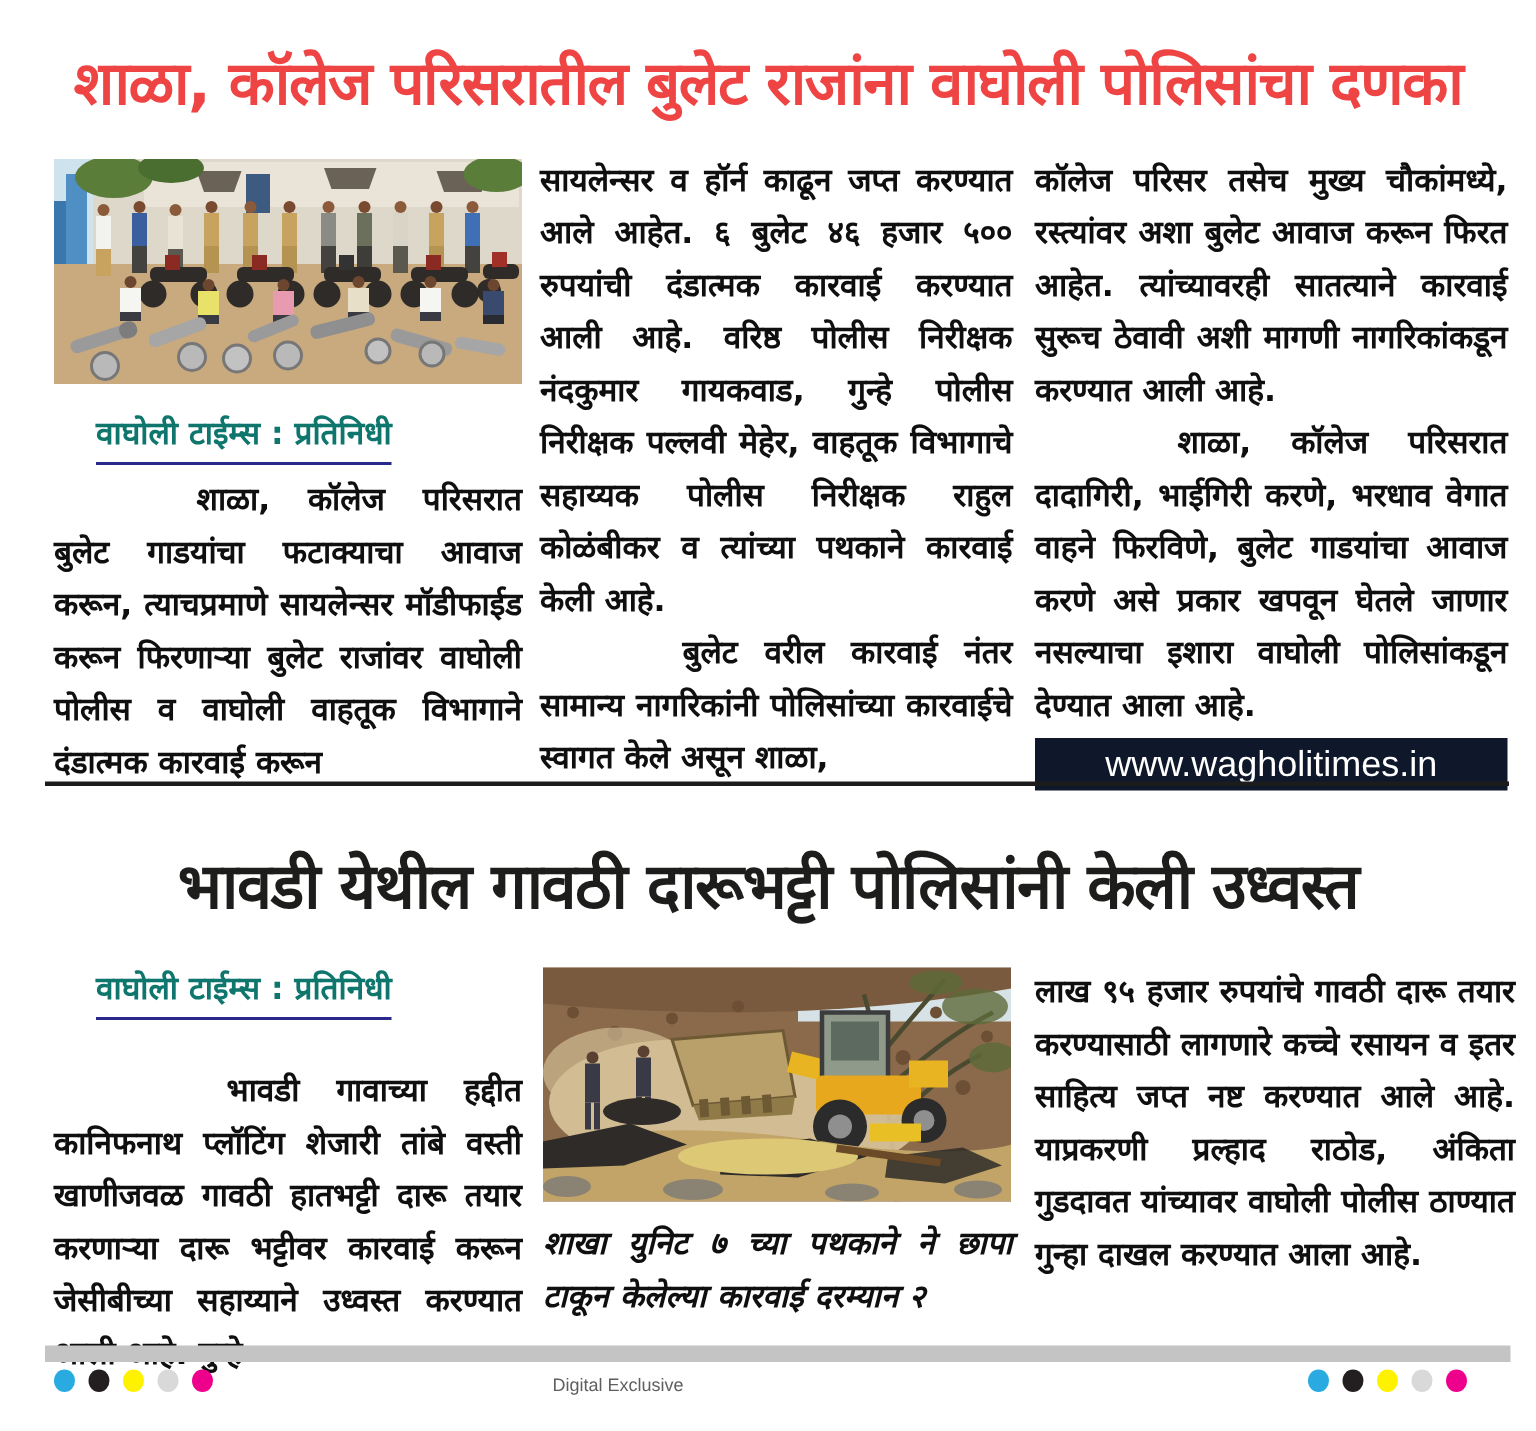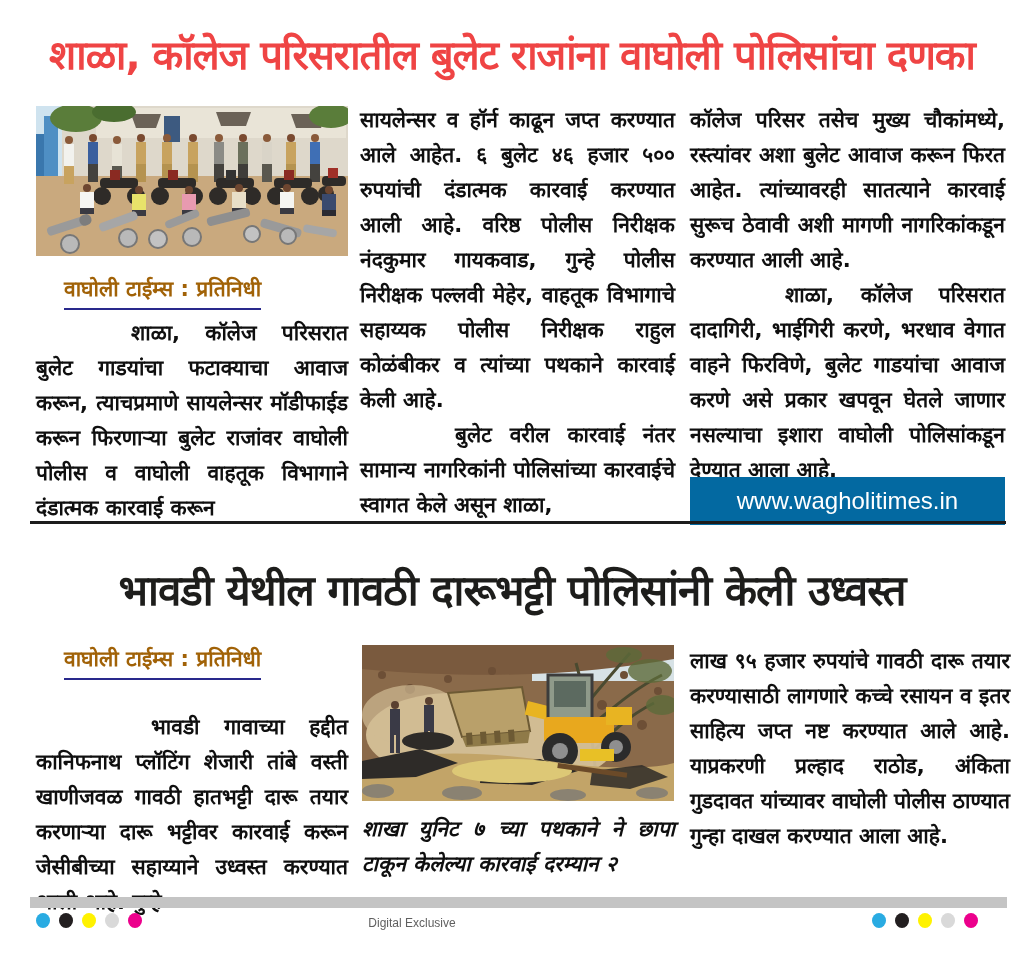--- a/index.html
+++ b/index.html
@@ -8,28 +8,28 @@
 
   .headline1 { position:absolute; left:18px; top:26px; width:988px; text-align:center;
                font-size:40px; font-weight:bold; color:#ef4444; letter-spacing:-1px; white-space:nowrap; }
   .headline2 { position:absolute; left:18px; top:560px; width:988px; text-align:center;
                font-size:42px; font-weight:bold; color:#1d1d1b; letter-spacing:-1px; white-space:nowrap; }
 
   .col { position:absolute; width:315px; color:#0f0f0f; font-size:21px; line-height:35px;
          font-weight:600; text-align:justify; }
   .col p.indent { text-indent:95px; }
 
-  .byline { display:inline-block; font-size:21px; font-weight:bold; color:#a16207;
+  .byline { display:inline-block; font-size:21px; font-weight:bold; color:#0f766e;
             border-bottom:2px solid #29298c; padding-bottom:1px; margin:0 0 6px 28px; white-space:nowrap; }
 
   .photo-frame { position:absolute; overflow:hidden; background:#c9a97e; }
   .photo-frame svg { display:block; }
 
-  .urlbar { position:absolute; left:690px; top:477px; width:315px; height:48px;
-            background:#0369a1; color:#ffffff; font-family:"Liberation Sans", sans-serif;
+  .urlbar { position:absolute; left:690px; top:492px; width:315px; height:35px;
+            background:#0f172a; color:#ffffff; font-family:"Liberation Sans", sans-serif;
             font-size:24px; display:flex; align-items:center; justify-content:center; }
 
   .separator { position:absolute; left:30px; top:521px; width:976px; height:3px; background:#1c1c1c; }
 
   .bottom-bar { position:absolute; left:30px; top:897px; width:977px; height:11px; background:#c4c4c4; }
 
   .dots { position:absolute; top:913px; display:flex; gap:9px; }
   .dots.left { left:36px; }
   .dots.right { left:872px; }
   .reg-dot { width:14px; height:15px; border-radius:50%; }

